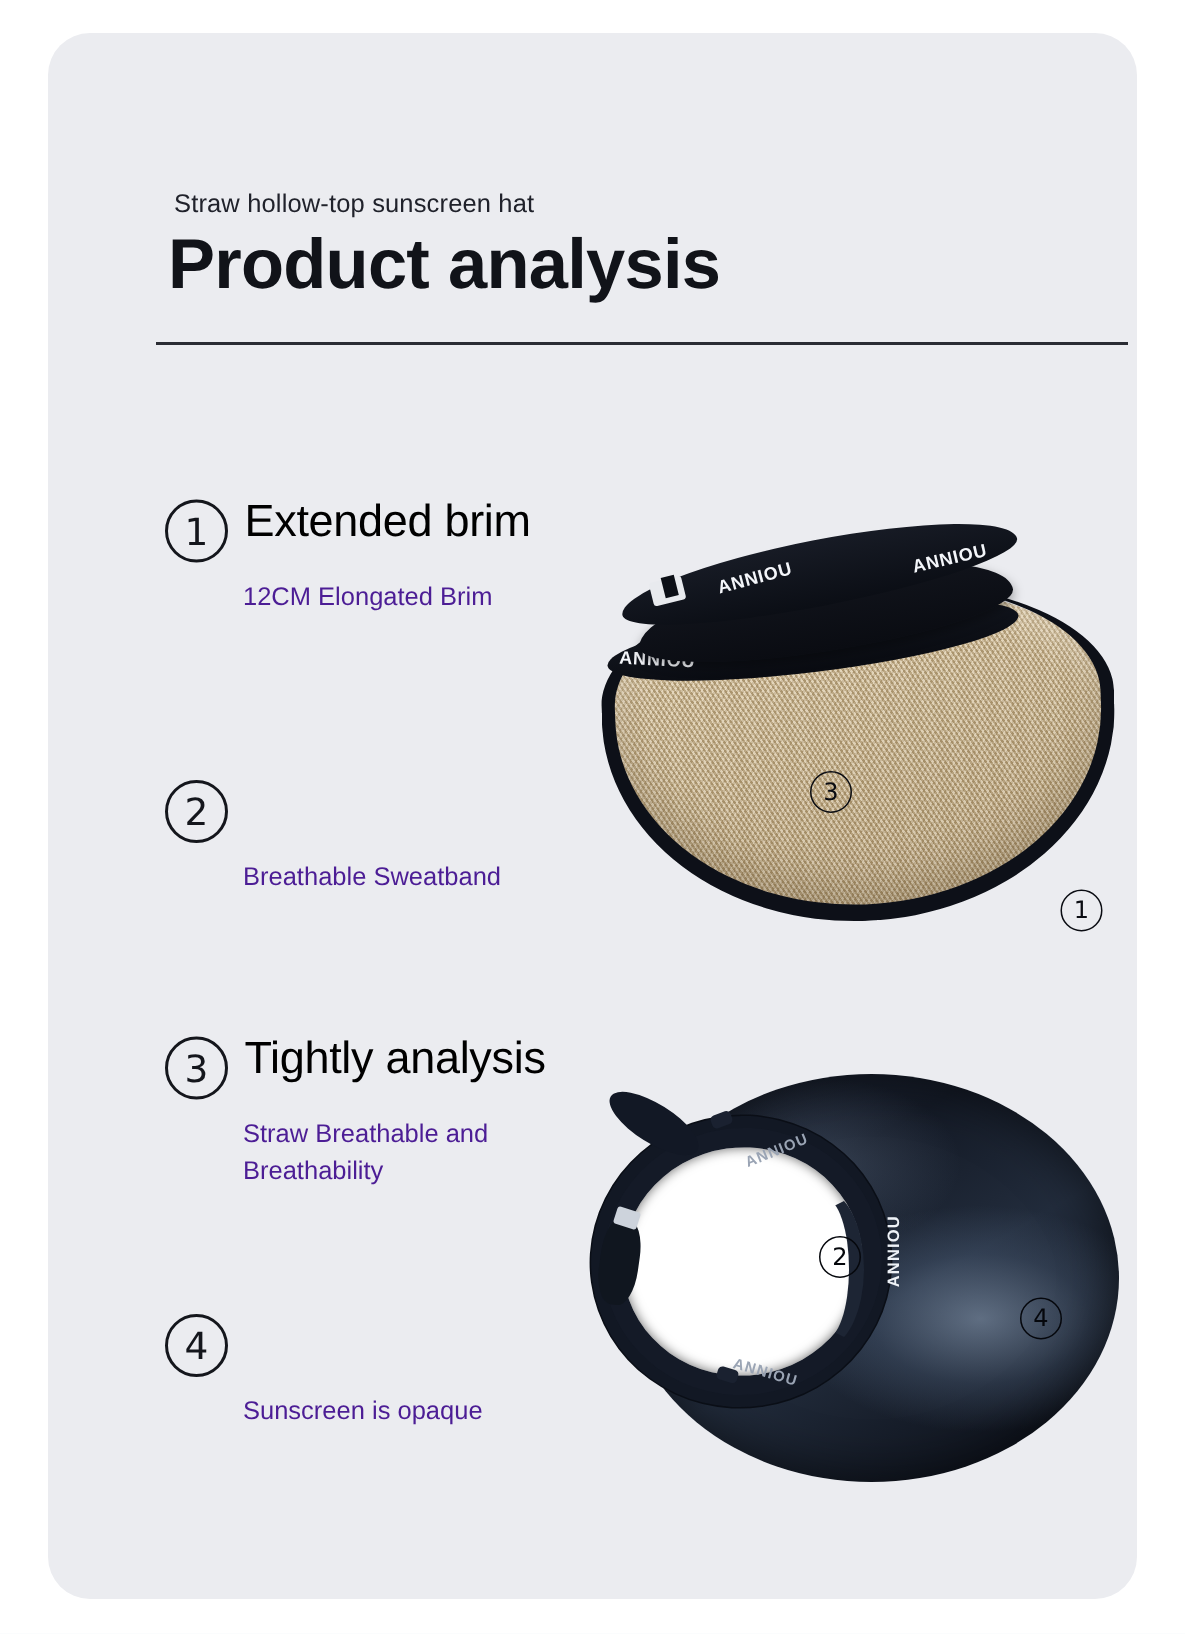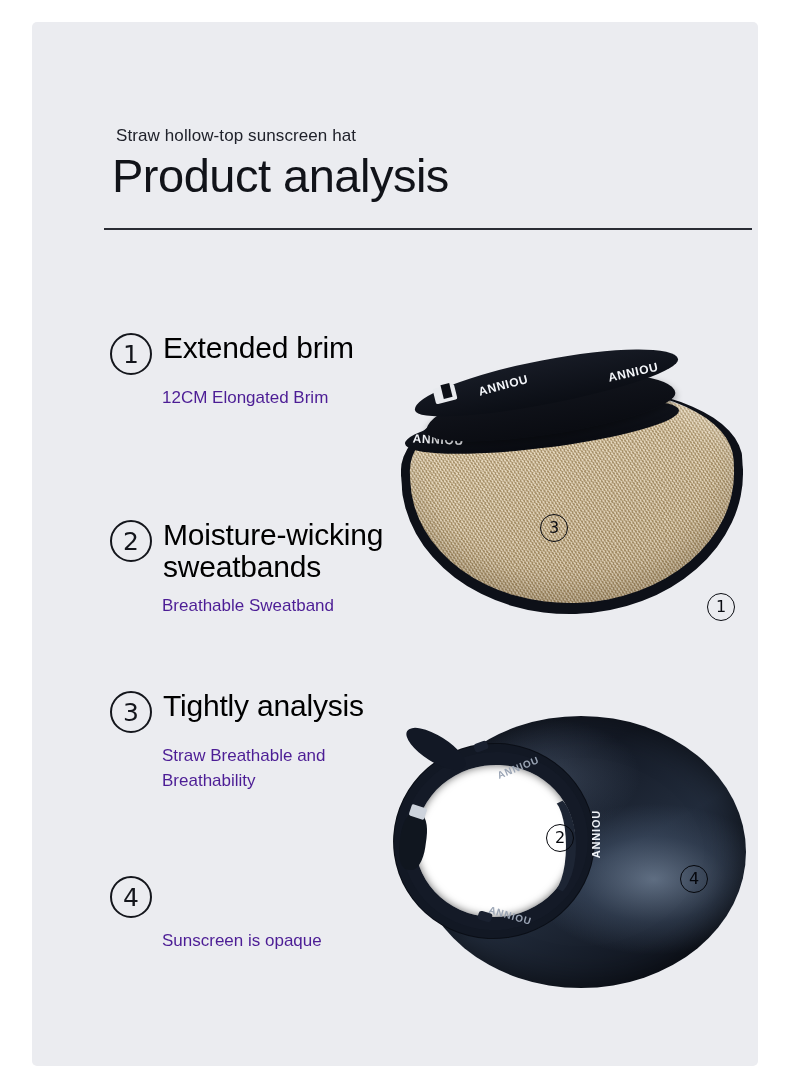--- a/index.html
+++ b/index.html
@@ -1,23 +1,23 @@
 <!DOCTYPE html>
 <html><head>
 <meta charset="utf-8">
 <style>
   html,body{margin:0;padding:0;background:#ffffff;}
   body{width:790px;height:1089px;font-family:"Liberation Sans",sans-serif;-webkit-font-smoothing:antialiased;}
   .page{position:relative;width:790px;height:1089px;overflow:hidden;background:#ffffff;}
 
-  .card{position:absolute;left:32px;top:22px;width:726px;height:1044px;background:#ebecf0;border-radius:5px;overflow:hidden;}
+  .card{position:absolute;left:32px;top:22px;width:726px;height:1044px;background:#ebecf0;border-radius:28px;overflow:hidden;}
 
   
   .eyebrow{position:absolute;left:84px;top:104px;font-size:17px;color:#20222b;letter-spacing:.1px;}
-  .title{position:absolute;left:80px;top:128px;font-size:47px;font-weight:normal;color:#111319;letter-spacing:-.5px;line-height:1.12;}
+  .title{position:absolute;left:80px;top:128px;font-size:47px;font-weight:bold;color:#111319;letter-spacing:-.5px;line-height:1.12;}
   .divider{position:absolute;left:72px;top:206px;width:648px;height:0;border-top:2px solid #2a2c34;}
 
   
   .feature{position:absolute;left:78px;}
   .f-head{display:flex;align-items:flex-start;gap:11px;}
   .num{flex:0 0 auto;width:38px;height:38px;border:2px solid #14161c;border-radius:50%;
        display:flex;align-items:center;justify-content:center;font-size:25px;color:#14161c;
        line-height:1;font-family:"DejaVu Sans",sans-serif;margin-top:1px;}
   .f-title{font-size:30px;color:#000000;line-height:1.07;letter-spacing:-.2px;}
   .f-sub{margin-top:11px;margin-left:52px;font-size:17px;color:#4c1d95;line-height:1.45;}
@@ -105,21 +105,20 @@
       <div class="f-head">
         <div class="num">1</div>
         <div class="f-title">Extended brim</div>
       </div>
       <div class="f-sub">12CM Elongated Brim</div>
     </div>
 
     <div class="feature feature-2">
       <div class="f-head">
         <div class="num">2</div>
-        <div class="f-title">Moisture-wicking sweatbands</div>
       </div>
       <div class="f-sub">Breathable Sweatband</div>
     </div>
 
     <div class="feature feature-3">
       <div class="f-head">
         <div class="num">3</div>
         <div class="f-title">Tightly analysis</div>
       </div>
       <div class="f-sub" style="max-width:210px">Straw Breathable and Breathability</div>

